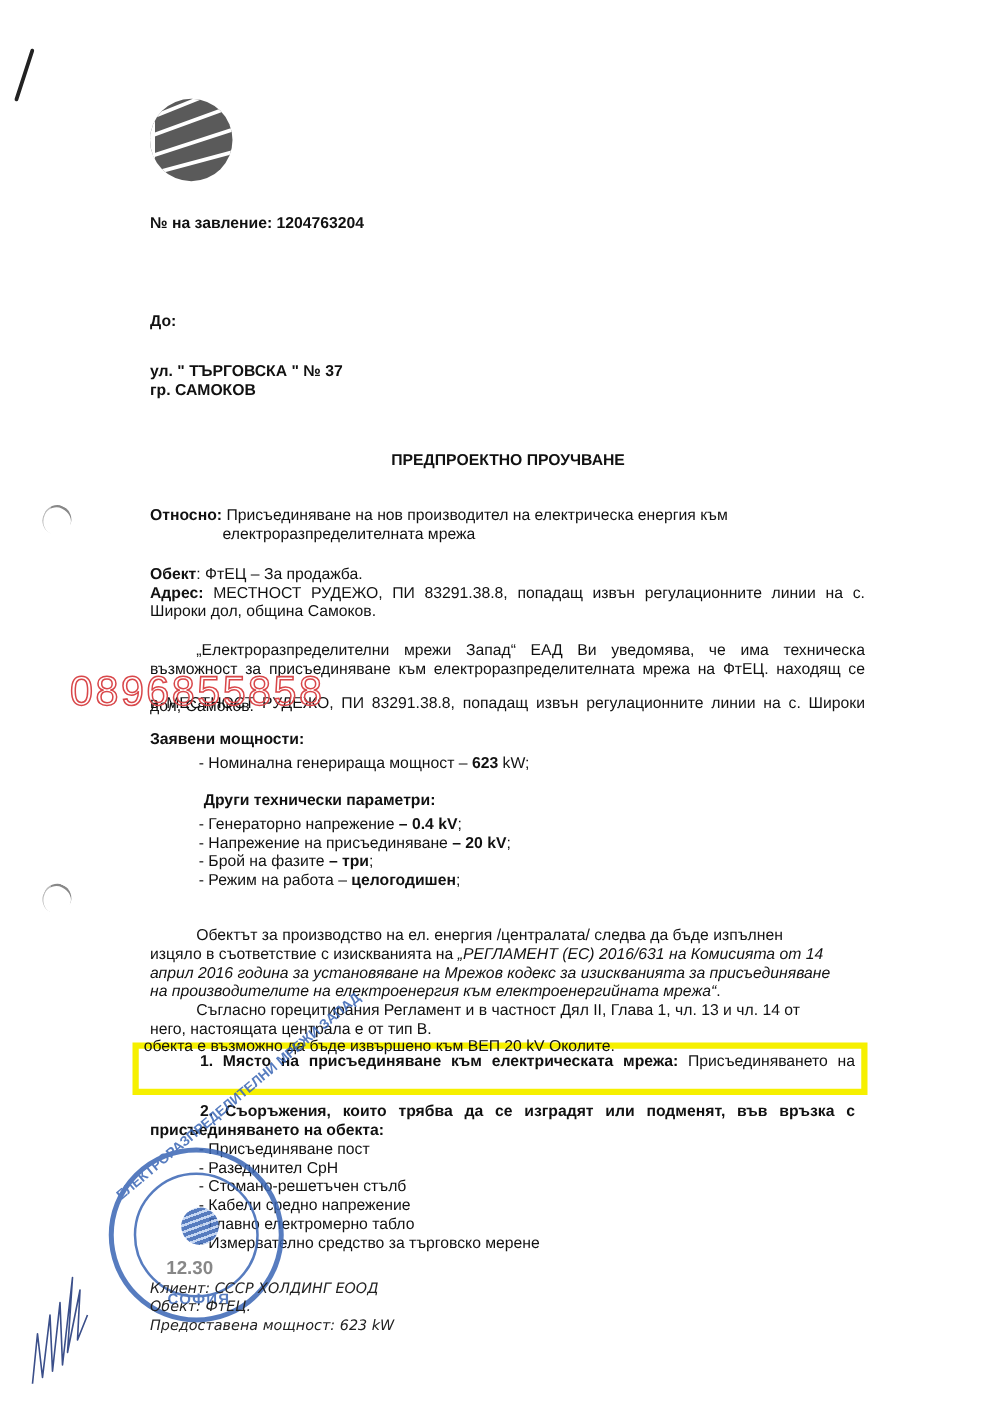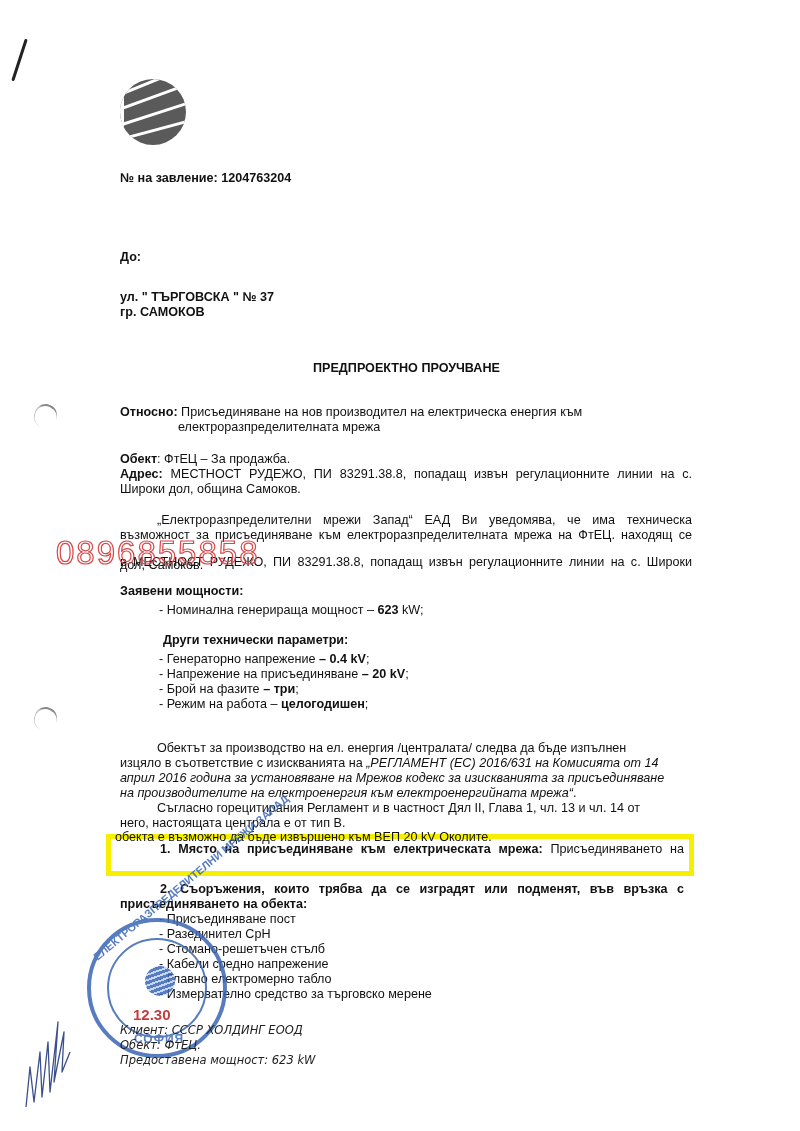--- a/index.html
+++ b/index.html
@@ -19,21 +19,21 @@
     .highlight-box { position:absolute; left:106px; top:834px; width:588px; height:42px; border:5px solid #f6f000; box-sizing:border-box; }
     .watermark {
       position:absolute; left:56px; top:533px; font-size:33px; font-weight:normal;
       color: transparent; -webkit-text-stroke: 1.2px #d9474a; letter-spacing: 2px;
       font-family: "Liberation Sans", sans-serif; line-height:40px;
     }
     .stamp { position:absolute; left:87px; top:918px; width:140px; height:140px; border-radius:50%; border:4px solid #3a66b5; box-sizing:border-box; opacity:0.85; }
     .stamp-inner { position:absolute; left:16px; top:16px; width:100px; height:100px; border-radius:50%; border:2px solid #3a66b5; box-sizing:border-box; }
     .stamp-globe { position:absolute; left:54px; top:44px; width:30px; height:30px; border-radius:50%; background: repeating-linear-gradient(160deg, #3a66b5 0 3px, #bcd0f0 3px 5px); }
     .stamp-ring-text { position:absolute; color:#3a66b5; font-size:11px; font-weight:bold; white-space:nowrap; }
-    .stamp-num { position:absolute; left:42px; top:84px; color:#b91c1c; font-size:15px; font-weight:bold; }
+    .stamp-num { position:absolute; left:42px; top:84px; color:#737373; font-size:15px; font-weight:bold; }
     .stamp-city { position:absolute; left:43px; top:110px; color:#3a66b5; font-size:12px; font-weight:bold; letter-spacing:1px; }
     .signature { position:absolute; left:18px; top:1012px; width:60px; height:100px; }
     .client-block { position:absolute; left:120px; top:1023px; font-style:italic; font-size:11.5px; line-height:15px; color:#222; font-family: "DejaVu Sans", sans-serif; }
   </style>
 </head>
 <body>
 
 <div class="pen-mark"></div>
 <div class="margin-arc" style="left:34px; top:404px;"></div>
 <div class="margin-arc" style="left:34px; top:707px;"></div>

